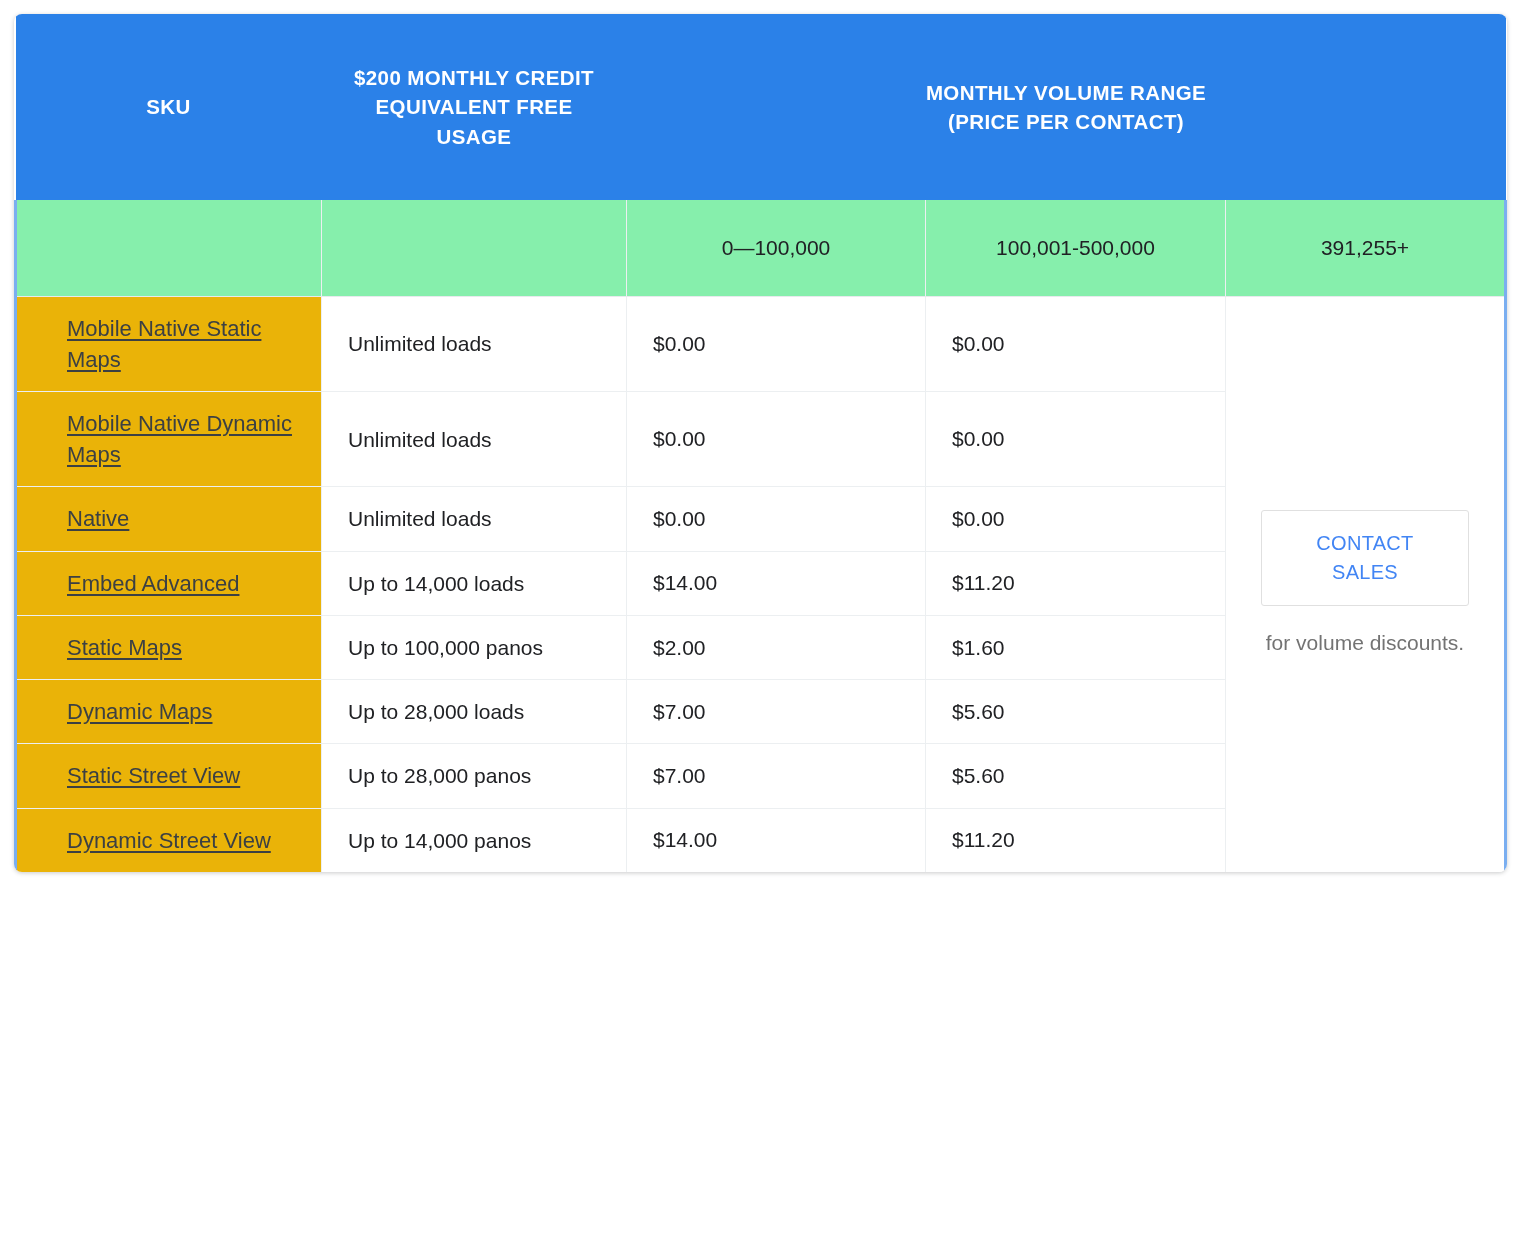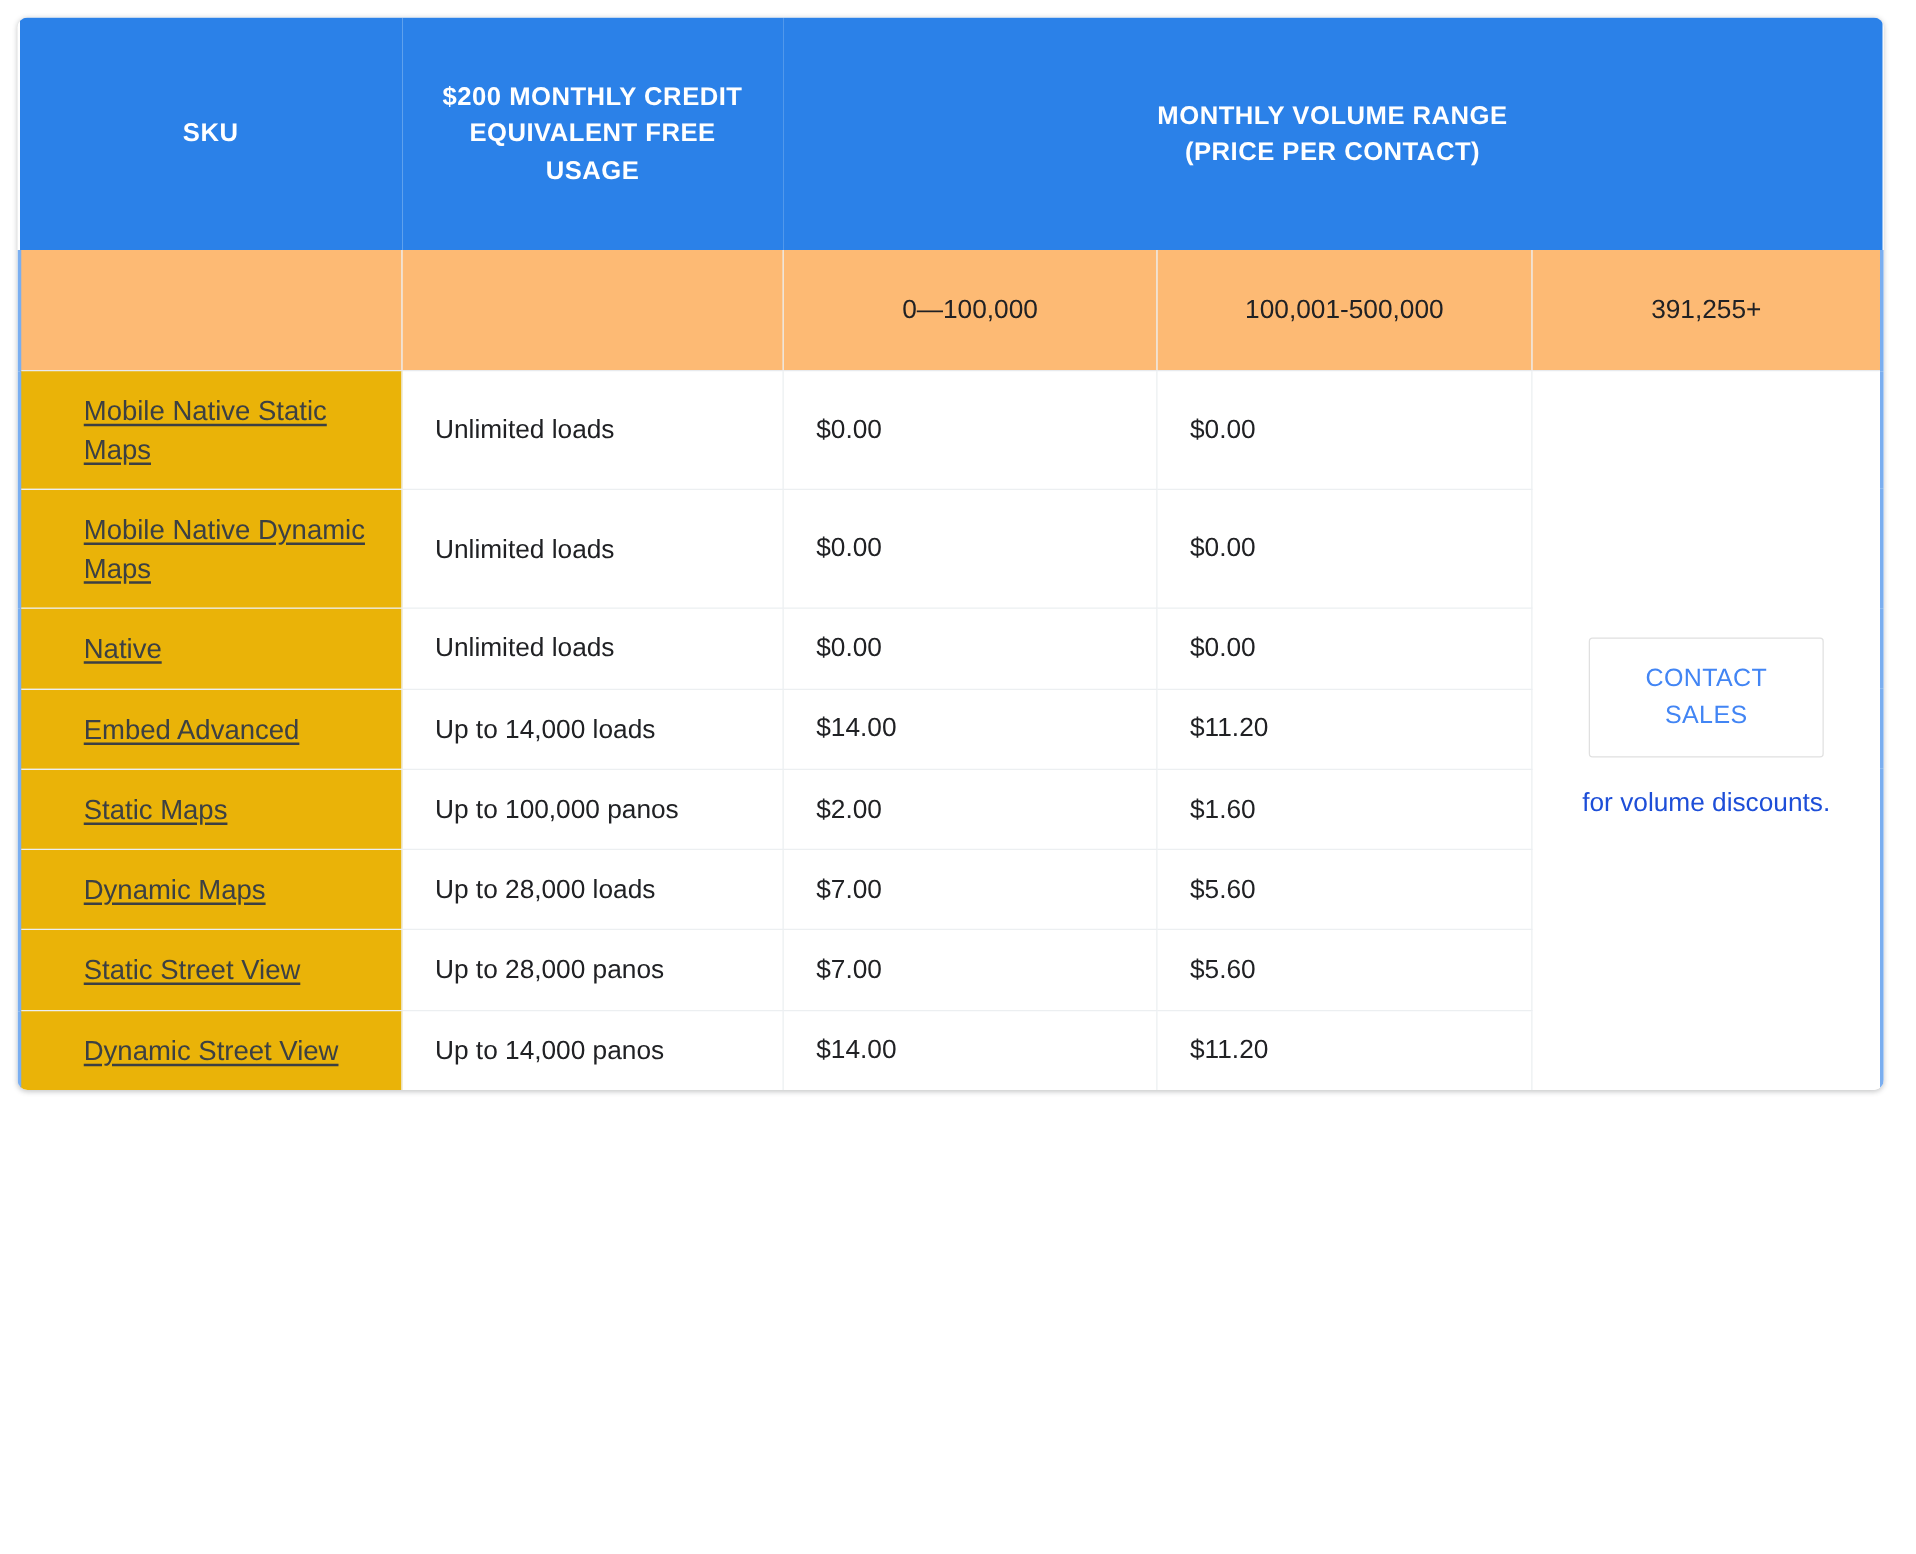--- a/index.html
+++ b/index.html
@@ -53,21 +53,21 @@
     height: 186px;
     box-sizing: border-box;
     line-height: 1.42;
     border: none;
   }
   th.head-sku { border-right: 1px solid #5ba1ee; }
   th.head-free { border-right: 1px solid #5ba1ee; }
 
   
   thead tr.head-sub th {
-    background: #fdba74;
+    background: #86efac;
     color: #202124;
     font-size: 21px;
     font-weight: normal;
     text-align: center;
     vertical-align: middle;
     height: 96px;
     box-sizing: border-box;
     padding: 10px 14px;
     border-right: 1px solid #eceff1;
     border-bottom: 1px solid #e8eaed;
@@ -134,29 +134,29 @@
   .contact-btn {
     display: inline-block;
     border: 1px solid #e0e0e0;
     border-radius: 3px;
     background: #ffffff;
     color: #4285f4;
     font-size: 20px;
     letter-spacing: 0.3px;
     line-height: 1.45;
     padding: 18px 22px;
-    width: 188px;
+    width: 208px;
     box-sizing: border-box;
     text-align: center;
     cursor: pointer;
     font-family: "Liberation Sans", sans-serif;
   }
   .contact-note {
     margin-top: 22px;
-    color: #1d4ed8;
+    color: #737373;
     font-size: 21px;
     line-height: 1.4;
     max-width: 200px;
     text-align: center;
   }
 </style>
 </head>
 <body>
 
 <div class="pricing-wrap">

